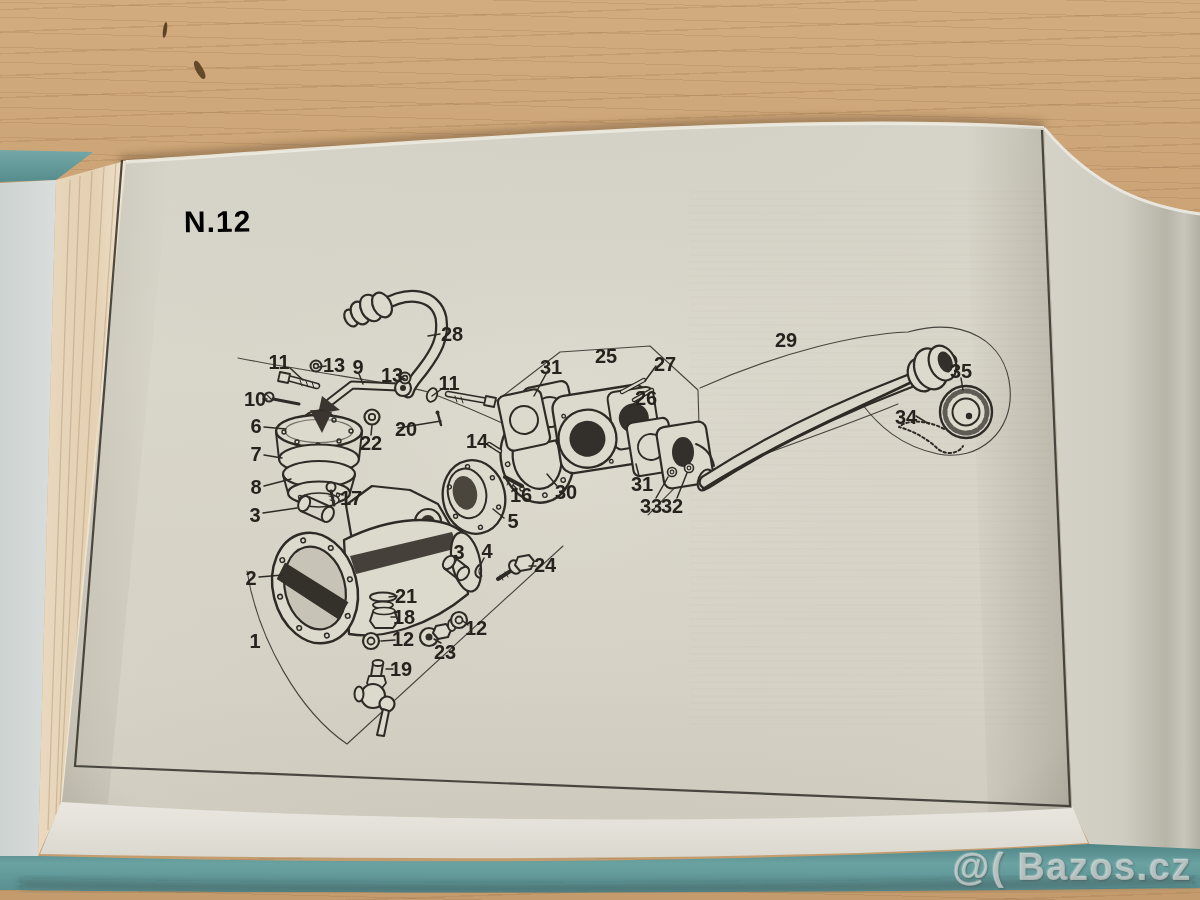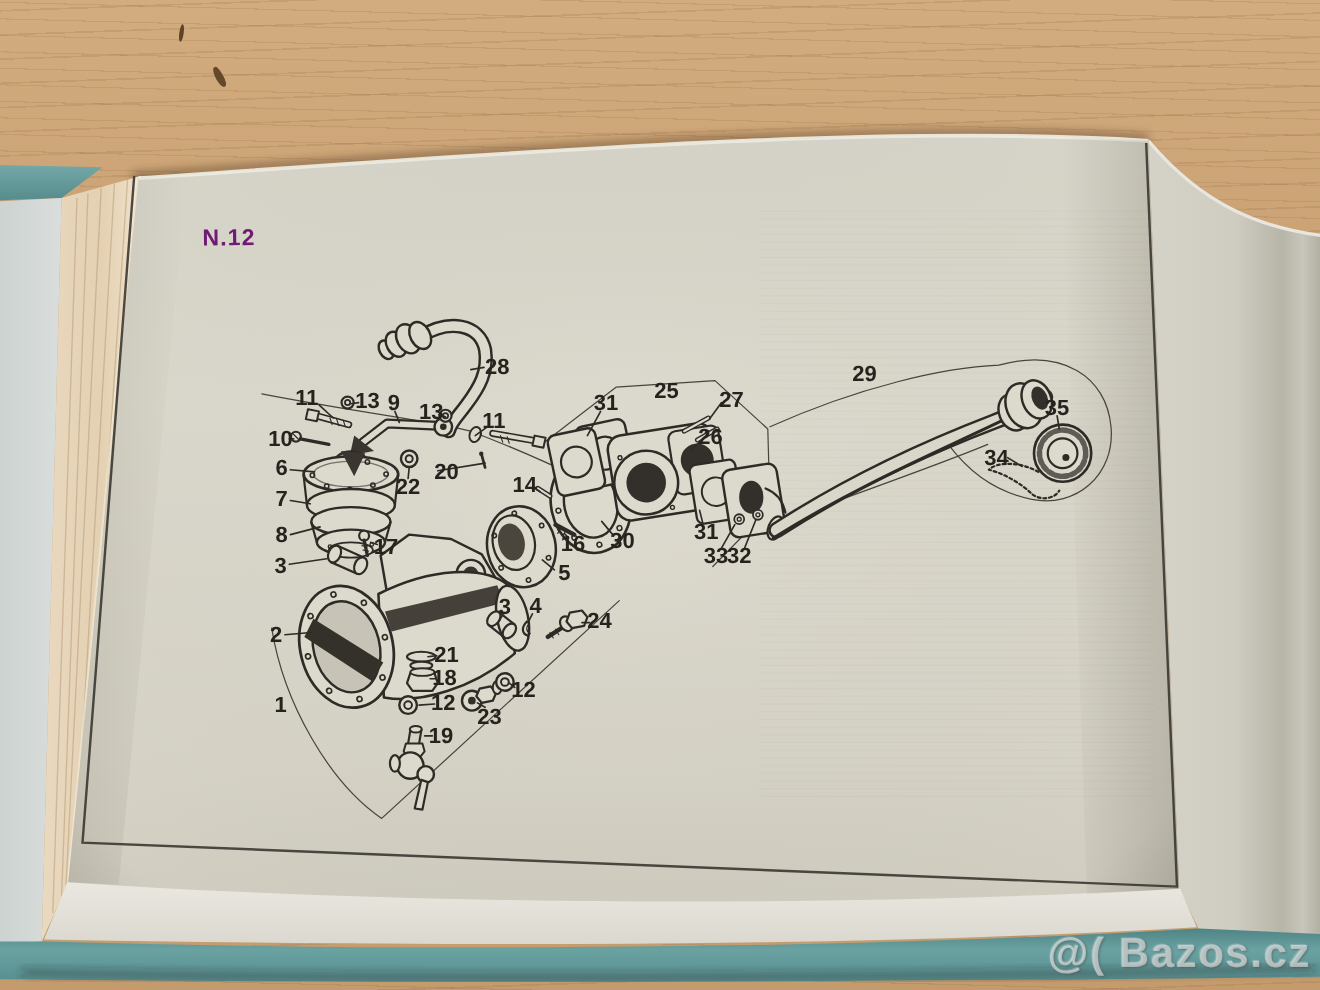--- a/index.html
+++ b/index.html
@@ -9,22 +9,22 @@
     background-color:#cda77c;
     background-image:
       repeating-linear-gradient(178deg, rgba(150,110,70,0) 0 9px, rgba(150,110,70,.22) 9px 10.5px, rgba(150,110,70,0) 10.5px 22px),
       repeating-linear-gradient(181.5deg, rgba(120,82,48,0) 0 3px, rgba(120,82,48,.14) 3px 4px, rgba(120,82,48,0) 4px 15px),
       linear-gradient(180deg,#d2ab7e 0%,#c9a173 30%,#cfa87a 55%,#c39b6d 100%);}
   .knot1{position:absolute;left:163px;top:22px;width:4px;height:16px;background:#5f4326;
          border-radius:50%;transform:rotate(8deg);}
   .knot2{position:absolute;left:196px;top:60px;width:7px;height:20px;background:#64482a;
          border-radius:60% 40% 50% 50%;transform:rotate(-30deg);}
   svg.book{position:absolute;inset:0;}
-  .page-title{position:absolute;left:184px;top:205px;font-size:21px;font-weight:700;
-      letter-spacing:1px;color:#701a75;transform:rotate(-0.6deg);}
+  .page-title{position:absolute;left:184px;top:205px;font-size:30px;font-weight:700;
+      letter-spacing:1px;color:#000000;transform:rotate(-0.6deg);}
   .watermark{position:absolute;right:8px;top:846px;font-size:38px;font-weight:700;
       letter-spacing:1.5px;color:rgba(242,242,240,0.55);
       text-shadow:1px 1px 2px rgba(70,70,70,.45), -1px -1px 1px rgba(255,255,255,.25);}
   .plabel{font-family:"Liberation Sans",sans-serif;font-weight:700;font-size:20px;fill:#26231e;}
 </style>
 </head>
 <body>
 
 <div class="scene">
   <div class="wood"></div>

